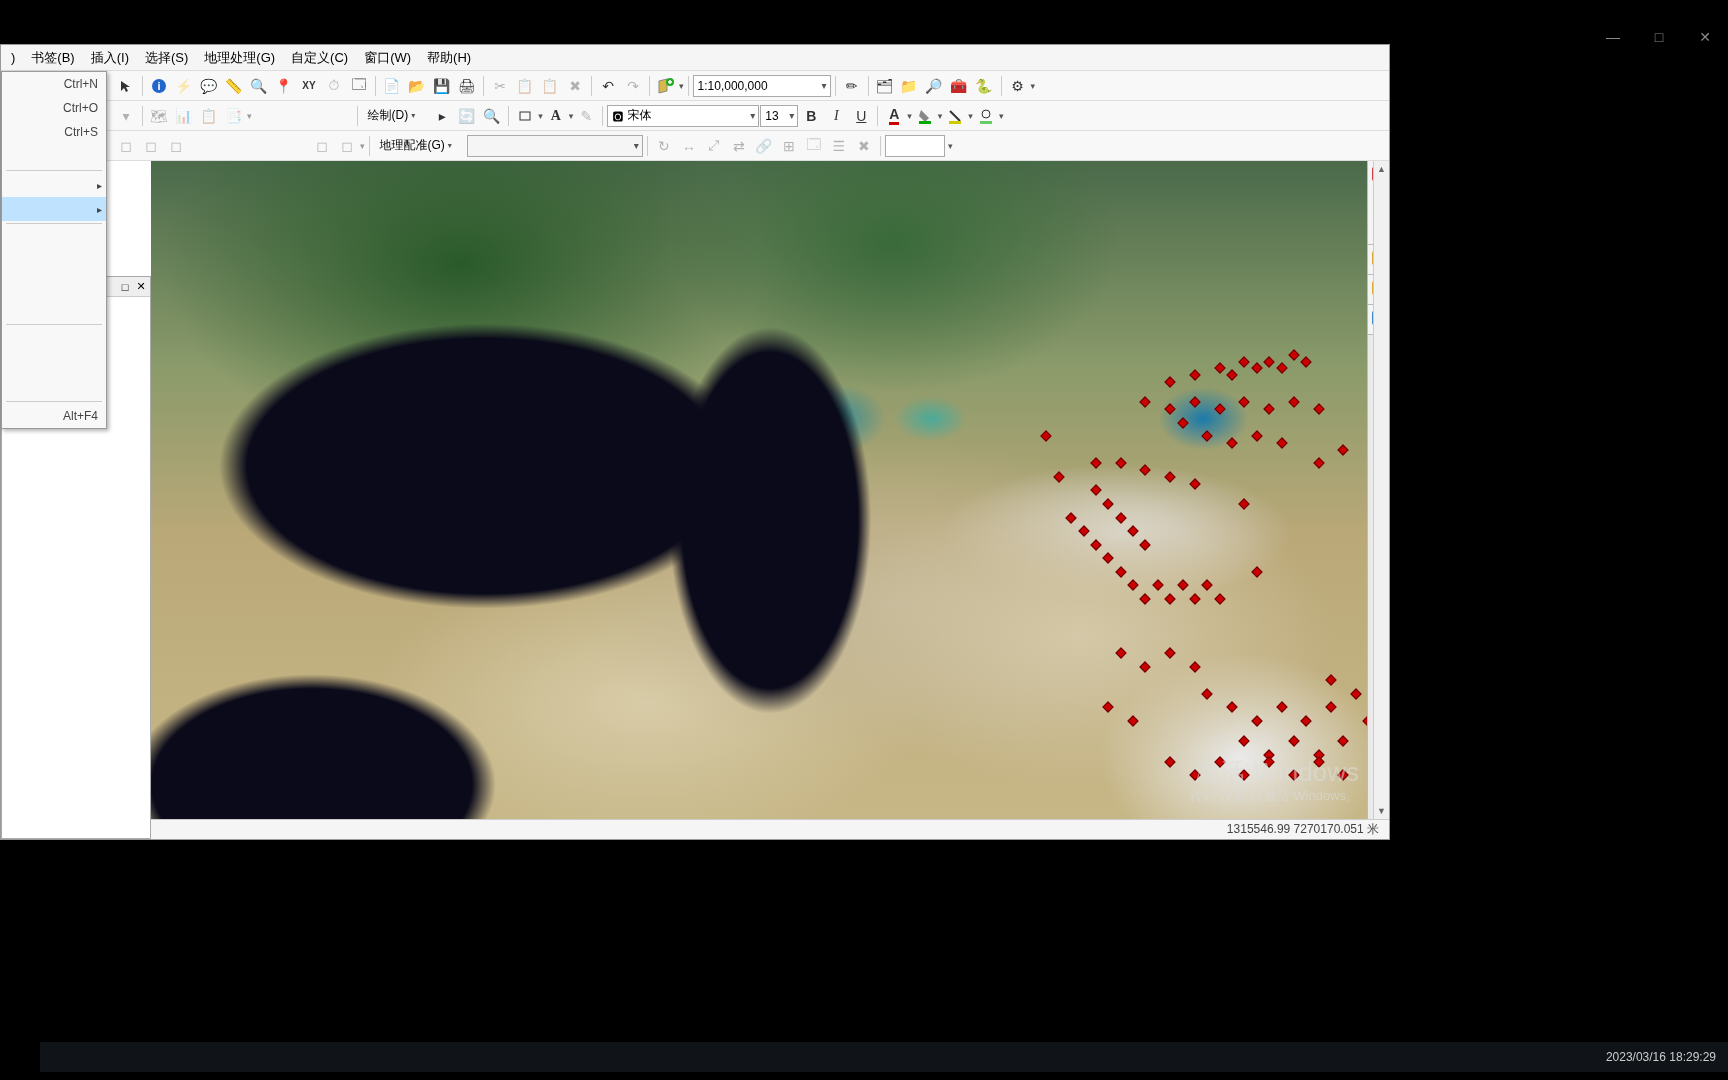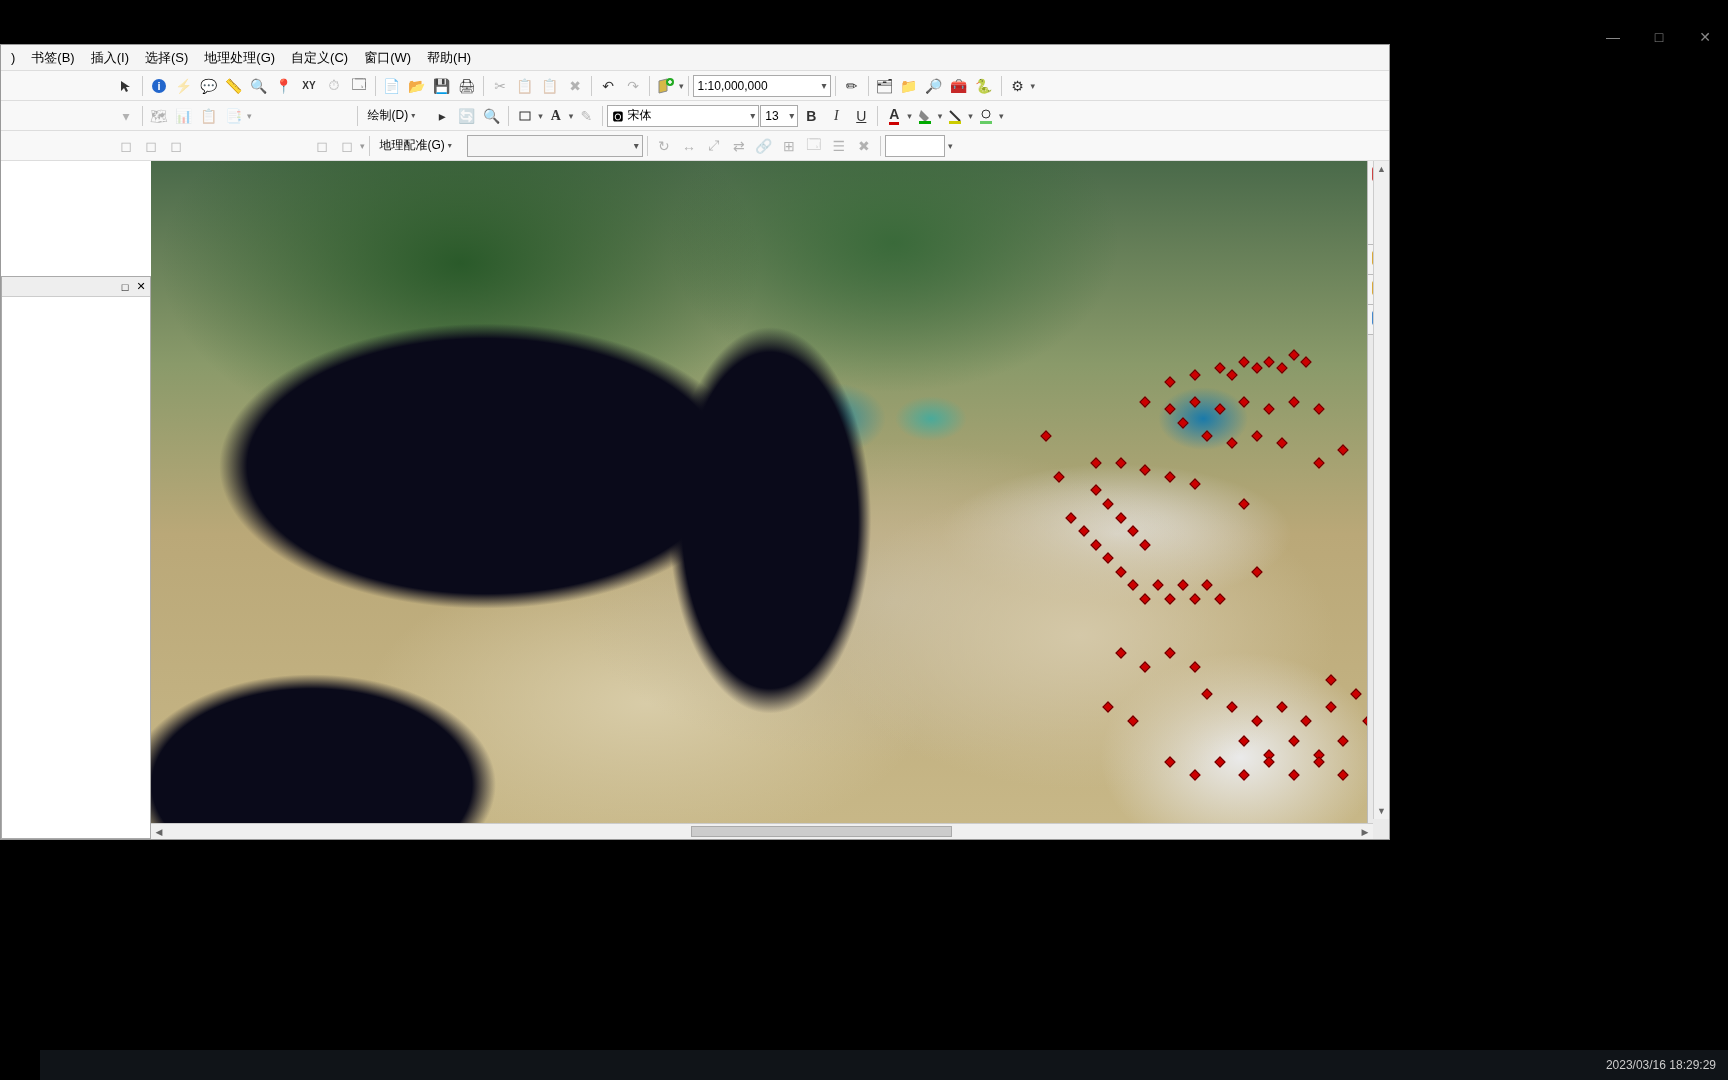--- a/index.html
+++ b/index.html
@@ -52,21 +52,21 @@
 .hscroll { position: absolute; left: 150px; right: 16px; bottom: 0; height: 16px; background: #f0f0f0; border-top: 1px solid #ccc; display: flex; }
 .hscroll .arr { width: 16px; display: flex; align-items: center; justify-content: center; font-size: 9px; color: #666; cursor: pointer; }
 .hscroll .track { flex: 1; position: relative; }
 .hscroll .thumb { position: absolute; left: 44%; width: 22%; top: 2px; bottom: 2px; background: #ccc; border: 1px solid #aaa; }
 .statusbar { position: absolute; bottom: 0; left: 0; right: 0; height: 20px; background: #f5f5f5; border-top: 1px solid #ccc; display: flex; align-items: center; justify-content: flex-end; padding: 0 10px; font-size: 12px; color: #444; }
 .sidetabs { position: absolute; right: 0; top: 0; bottom: 0; width: 22px; background: #eaeaea; border-left: 1px solid #bbb; display: flex; flex-direction: column; }
 .sidetab { flex: 0 0 auto; writing-mode: vertical-rl; padding: 6px 2px; font-size: 11px; border-bottom: 1px solid #bbb; background: #f4f4f4; cursor: pointer; display: flex; align-items: center; gap: 3px; }
 .sidetab .ico { width: 14px; height: 14px; background: #c44; border-radius: 2px; display: inline-block; }
 .watermark { position: absolute; right: 30px; bottom: 35px; color: rgba(220,220,220,0.55); font-size: 26px; pointer-events: none; text-align: right; line-height: 1.2; }
 .watermark .sub { font-size: 13px; }
-.taskbar { position: absolute; left: 0; right: 0; bottom: 0; height: 30px; background: #101418; display: flex; align-items: center; justify-content: flex-end; padding: 0 12px; color: #ccc; font-size: 12px; margin-left: 40px; }
+.taskbar { position: absolute; left: 0; right: 0; bottom: 8px; height: 30px; background: #101418; display: flex; align-items: center; justify-content: flex-end; padding: 0 12px; color: #ccc; font-size: 12px; margin-left: 40px; }
 .bottomblack { position: absolute; left: 0; right: 0; bottom: 30px; height: 210px; background: #000; }
 .rightblack { position: absolute; right: 0; top: 44px; bottom: 240px; width: 338px; background: #000; }
 .tinput { height: 22px; border: 1px solid #aaa; background: #fff; width: 60px; }
 svg { display: block; }
 </style>
 </head>
 <body>
 
 <div class="topblack"></div>
 
@@ -233,20 +233,40 @@
     <div class="tbtn disabled">🔗</div>
     <div class="tbtn disabled">⊞</div>
     <div class="tbtn disabled">🗔</div>
     <div class="tbtn disabled">☰</div>
     <div class="tbtn disabled">✖</div>
     <div class="tsep"></div>
     <input class="tinput" style="">
     <div style="font-size:9px;color:#555;margin-left:2px;">▾</div>
   </div>
 
+  <div class="filemenu">
+    <div class="fmitem">Ctrl+N</div>
+    <div class="fmitem">Ctrl+O</div>
+    <div class="fmitem">Ctrl+S</div>
+    <div class="fmitem"></div>
+    <div class="fmsep"></div>
+    <div class="fmitem arrow"></div>
+    <div class="fmitem arrow hl"></div>
+    <div class="fmsep"></div>
+    <div class="fmitem"></div>
+    <div class="fmitem"></div>
+    <div class="fmitem"></div>
+    <div class="fmitem"></div>
+    <div class="fmsep"></div>
+    <div class="fmitem"></div>
+    <div class="fmitem"></div>
+    <div class="fmitem"></div>
+    <div class="fmsep"></div>
+    <div class="fmitem">Alt+F4</div>
+  </div>
 
   <div class="mainarea">
 
     <div class="tocpanel">
       <div class="tochdr">
         <div class="tocx">□</div>
         <div class="tocx">✕</div>
       </div>
     </div>
 
@@ -327,20 +347,24 @@
           <div class="dot" style="left: 79%; top: 82%;"></div>
           <div class="dot" style="left: 89%; top: 60%;"></div>
           <div class="dot" style="left: 72%; top: 40%;"></div>
           <div class="dot" style="left: 94%; top: 44%;"></div>
           <div class="dot" style="left: 96%; top: 42%;"></div>
           <div class="dot" style="left: 73%; top: 46%;"></div>
           <div class="dot" style="left: 95%; top: 76%;"></div>
           <div class="dot" style="left: 97%; top: 78%;"></div>
           <div class="dot" style="left: 98%; top: 82%;"></div>
         </div>
+      <div class="watermark">
+        <div>激活 Windows</div>
+        <div class="sub">转到"设置"以激活 Windows。</div>
+      </div>
 
       <div class="sidetabs">
         <div class="sidetab">
             <span class="ico" style="background:#c44;"></span>
             <span>ArcToolbox</span>
           </div>
         <div class="sidetab">
             <span class="ico" style="background:#d8a838;"></span>
             <span>目录</span>
           </div>
@@ -363,18 +387,21 @@
 
     <div class="hscroll">
       <div class="arr">◀</div>
       <div class="track">
           <div class="thumb"></div>
         </div>
       <div class="arr">▶</div>
     </div>
   </div>
 
+  <div class="statusbar">
+    <span>1315546.99  7270170.051 米</span>
+  </div>
 
 </div>
 
 <div class="taskbar">
   <span>2023/03/16 18:29:29</span>
 </div>
 
 </body></html>

